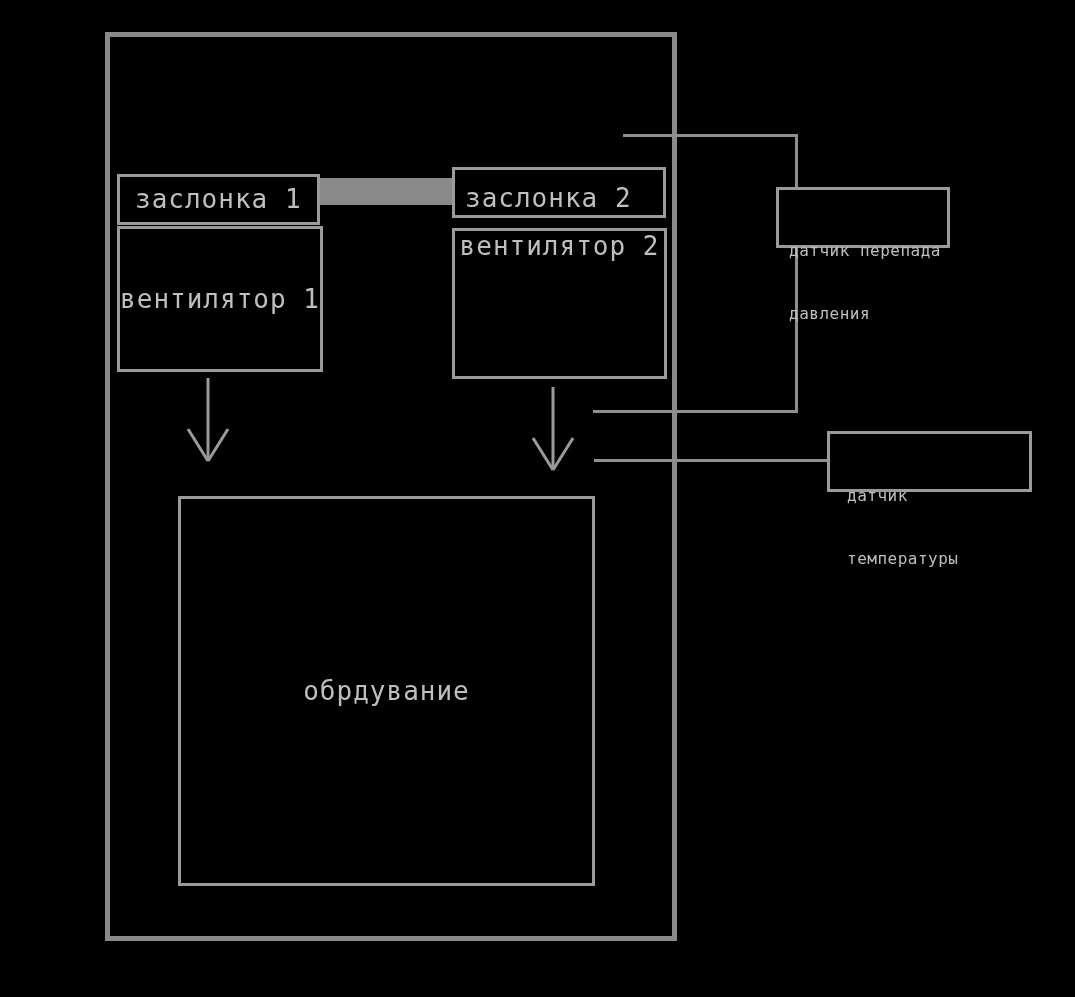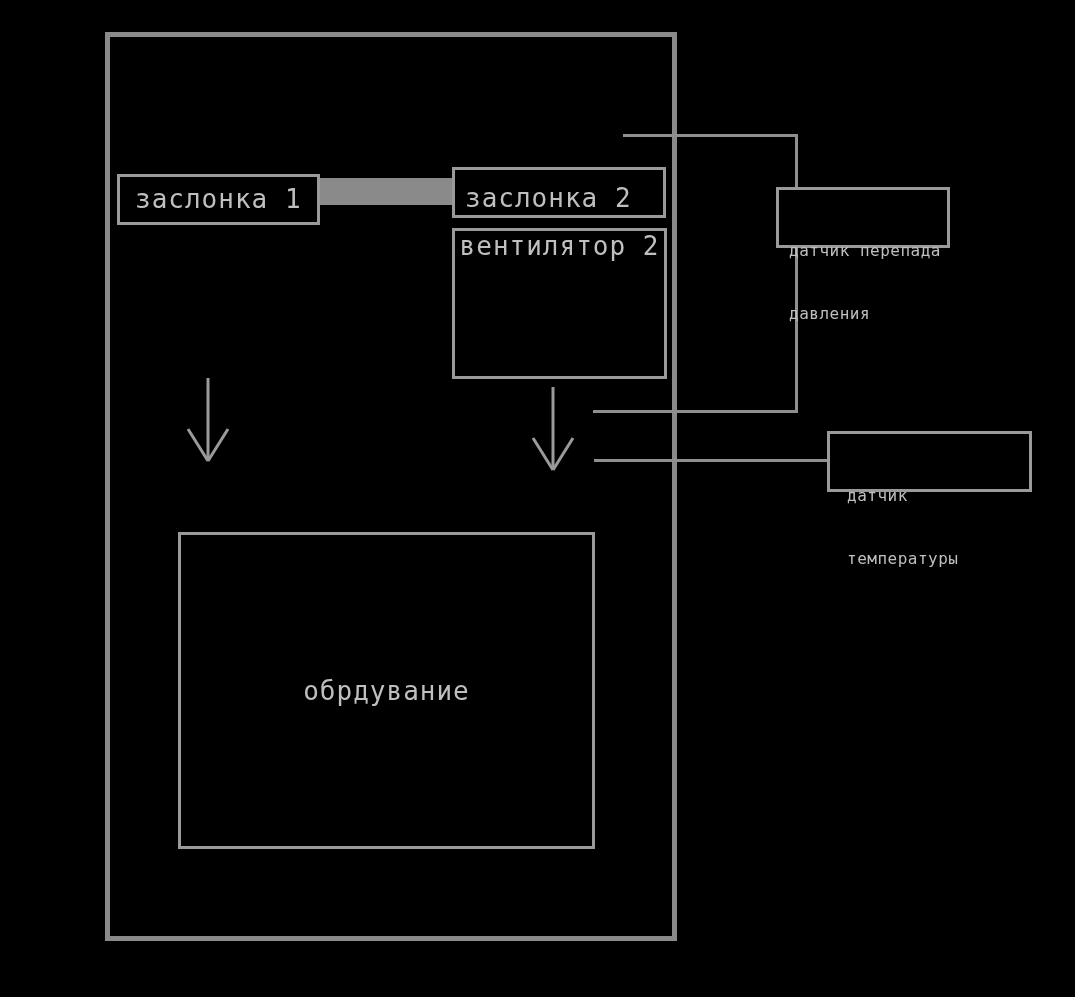--- a/index.html
+++ b/index.html
@@ -43,21 +43,21 @@
     background:var(--background);
     display:flex;
     font-size:26px;
     letter-spacing:1px;
     white-space:pre;
   }
   .damper1{left:117px;top:167px;width:203px;height:51px;align-items:center;padding:0 0 2px 15px;margin-top:7px;}
   .damper2{left:452px;top:167px;width:214px;height:51px;align-items:flex-end;padding:0 0 2px 10px;}
   .fan1{left:117px;top:226px;width:206px;height:146px;align-items:center;justify-content:center;}
   .fan2{left:452px;top:228px;width:215px;height:151px;align-items:flex-start;justify-content:center;}
-  .equipment{left:178px;top:532px;width:417px;height:317px;align-items:center;justify-content:center;}
+  .equipment{left:178px;top:496px;width:417px;height:390px;align-items:center;justify-content:center;}
 
   
   .sensor{
     border:3px solid var(--box-border-gray);
     background:var(--background);
     font-size:16px;
     line-height:21px;
     letter-spacing:0.5px;
     white-space:pre;
   }
@@ -83,20 +83,23 @@
 
   <div class="abs duct-bar"></div>
 
   <div class="abs cbox damper1">
     <span>заслонка 1</span>
   </div>
   <div class="abs cbox damper2">
     <span>заслонка 2</span>
   </div>
 
+  <div class="abs cbox fan1">
+    <span>вентилятор 1</span>
+  </div>
   <div class="abs cbox fan2">
     <span>вентилятор 2</span>
   </div>
 
   <svg class="abs arrow arrow-1" width="44" height="86" viewBox="0 0 44 86">
     <line x1="22" y1="0" x2="22" y2="81"></line>
     <line x1="2" y1="51" x2="22" y2="83"></line>
     <line x1="42" y1="51" x2="22" y2="83"></line>
   </svg>
   <svg class="abs arrow arrow-2" width="44" height="86" viewBox="0 0 44 86">

